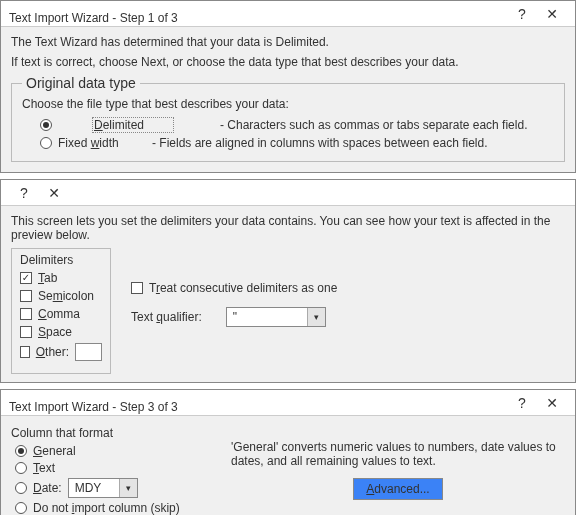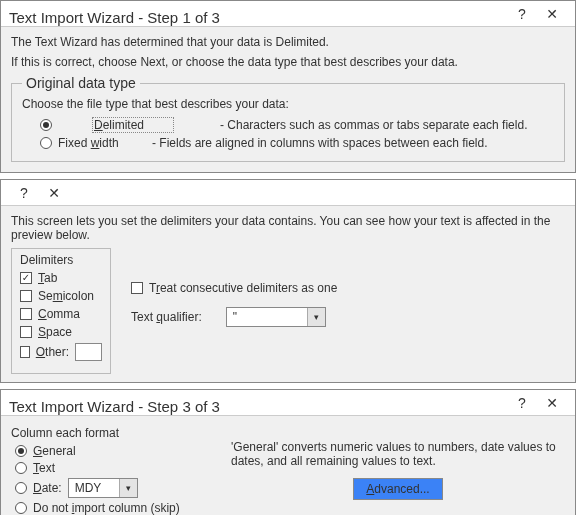--- a/index.html
+++ b/index.html
@@ -19,21 +19,21 @@
   .titlebar {
     display: flex;
     align-items: center;
     background: #fff;
     border-bottom: 1px solid #ccc;
     padding: 4px 8px;
     height: 26px;
   }
   .titlebar .title {
     flex: 1;
-    font-size: 15px;
+    font-size: 12px;
     margin-top: 8px;
   }
   .titlebar .help-icon, .titlebar .close-icon {
     width: 30px;
     text-align: center;
     font-size: 14px;
     line-height: 18px;
     cursor: pointer;
   }
   .body {
@@ -123,21 +123,21 @@
 <body>
 
 <div class="dialog">
   <div class="titlebar">
     <span class="title">Text Import Wizard - Step 1 of 3</span>
     <span class="help-icon">?</span>
     <span class="close-icon">✕</span>
   </div>
   <div class="body">
     <div class="line">The Text Wizard has determined that your data is Delimited.</div>
-    <div class="line">If this is correct, choose Next, or choose the data type that best describes your data.</div>
+    <div class="line">If text is correct, choose Next, or choose the data type that best describes your data.</div>
     <fieldset>
       <legend>Original data type</legend>
       <div class="line">Choose the file type that best describes your data:</div>
       <div class="radio-row" style="margin-left:18px;gap:40px;">
         <span class="radio-circle checked"></span>
         <span class="opt-label underline-first" style="border:1px dotted #888; padding:0 1px;">Delimited</span>
         <span class="opt-desc">- Characters such as commas or tabs separate each field.</span>
       </div>
       <div class="radio-row" style="margin-left:18px;">
         <span class="radio-circle"></span>
@@ -199,21 +199,21 @@
 
 <div class="dialog">
   <div class="titlebar">
     <span class="title">Text Import Wizard - Step 3 of 3</span>
     <span class="help-icon">?</span>
     <span class="close-icon">✕</span>
   </div>
   <div class="body">
     <div class="step3-main">
       <div class="label-col">
-        <div style="margin-bottom:4px;">Column each format</div>
+        <div style="margin-bottom:4px;">Column that format</div>
         <div style="margin-left:4px;">
           <div class="radio-row">
             <span class="radio-circle checked"></span>
             <span class="underline-first">General</span>
           </div>
           <div class="radio-row">
             <span class="radio-circle"></span>
             <span class="underline-first">Text</span>
           </div>
           <div class="radio-row">

